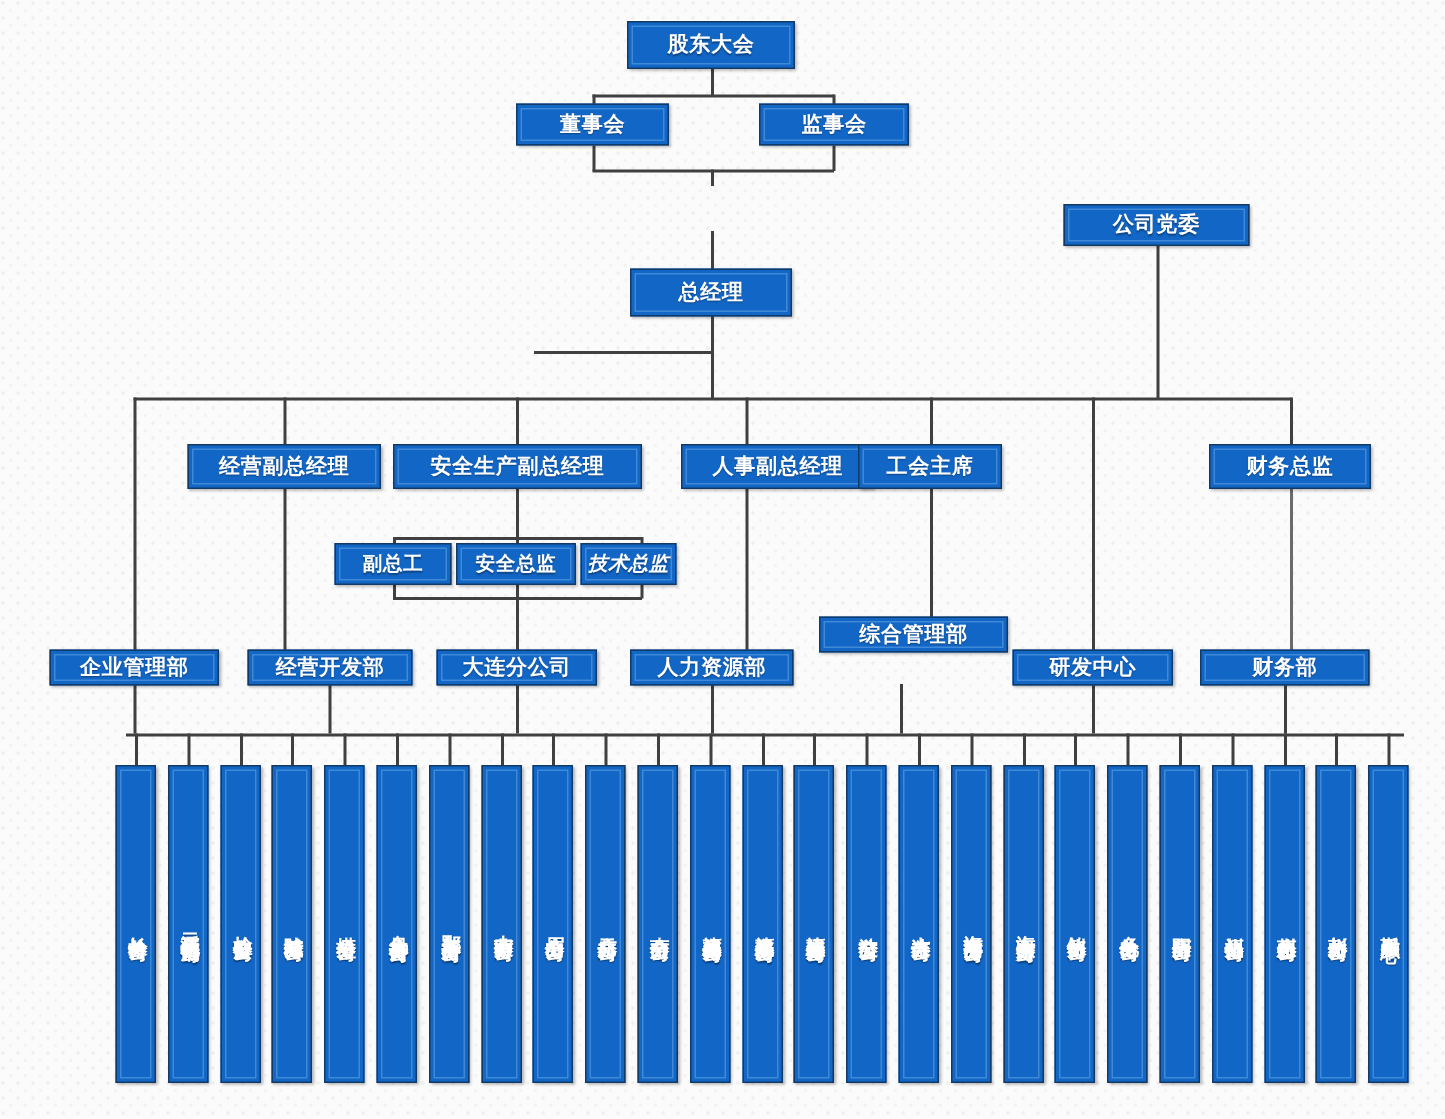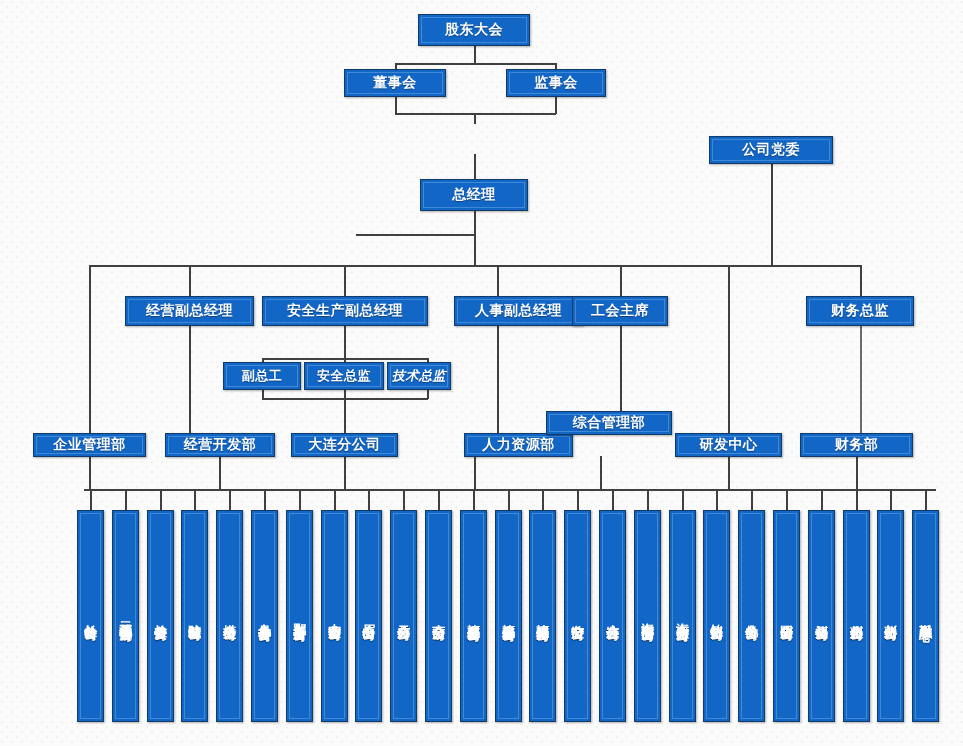--- a/index.html
+++ b/index.html
@@ -145,21 +145,21 @@
   <div class="node" style="left:806px;top:296px;width:108px;height:30px;">财务总监</div>
 
   <div class="node small" style="left:223px;top:362px;width:78px;height:28px;">副总工</div>
   <div class="node small" style="left:304px;top:362px;width:80px;height:28px;">安全总监</div>
   <div class="node small" style="left:387px;top:362px;width:64px;height:28px;font-style:italic;">技术总监</div>
 
   <div id="dept-layer">
       <div class="node" style="left: 33px; top: 433px; width: 113px; height: 24px;">企业管理部</div>
       <div class="node" style="left: 165px; top: 433px; width: 110px; height: 24px;">经营开发部</div>
       <div class="node" style="left: 291px; top: 433px; width: 107px; height: 24px;">大连分公司</div>
-      <div class="node" style="left: 420px; top: 433px; width: 109px; height: 24px; margin-left: 44px;">人力资源部</div>
+      <div class="node" style="left: 420px; top: 433px; width: 109px; height: 24px;">人力资源部</div>
       <div class="node" style="left: 546px; top: 411px; width: 126px; height: 24px;">综合管理部</div>
       <div class="node" style="left: 675px; top: 433px; width: 107px; height: 24px;">研发中心</div>
       <div class="node" style="left: 800px; top: 433px; width: 113px; height: 24px;">财务部</div>
     </div>
 
   <div id="branch-layer">
       <div class="vnode" style="left: 77px; top: 510px; height: 212px;">长岭分公司</div>
       <div class="vnode" style="left: 112px; top: 510px; height: 212px;">云溪催化剂分公司</div>
       <div class="vnode" style="left: 147px; top: 510px; height: 212px;">检安分公司</div>
       <div class="vnode" style="left: 181px; top: 510px; height: 212px;">陆城分公司</div>

